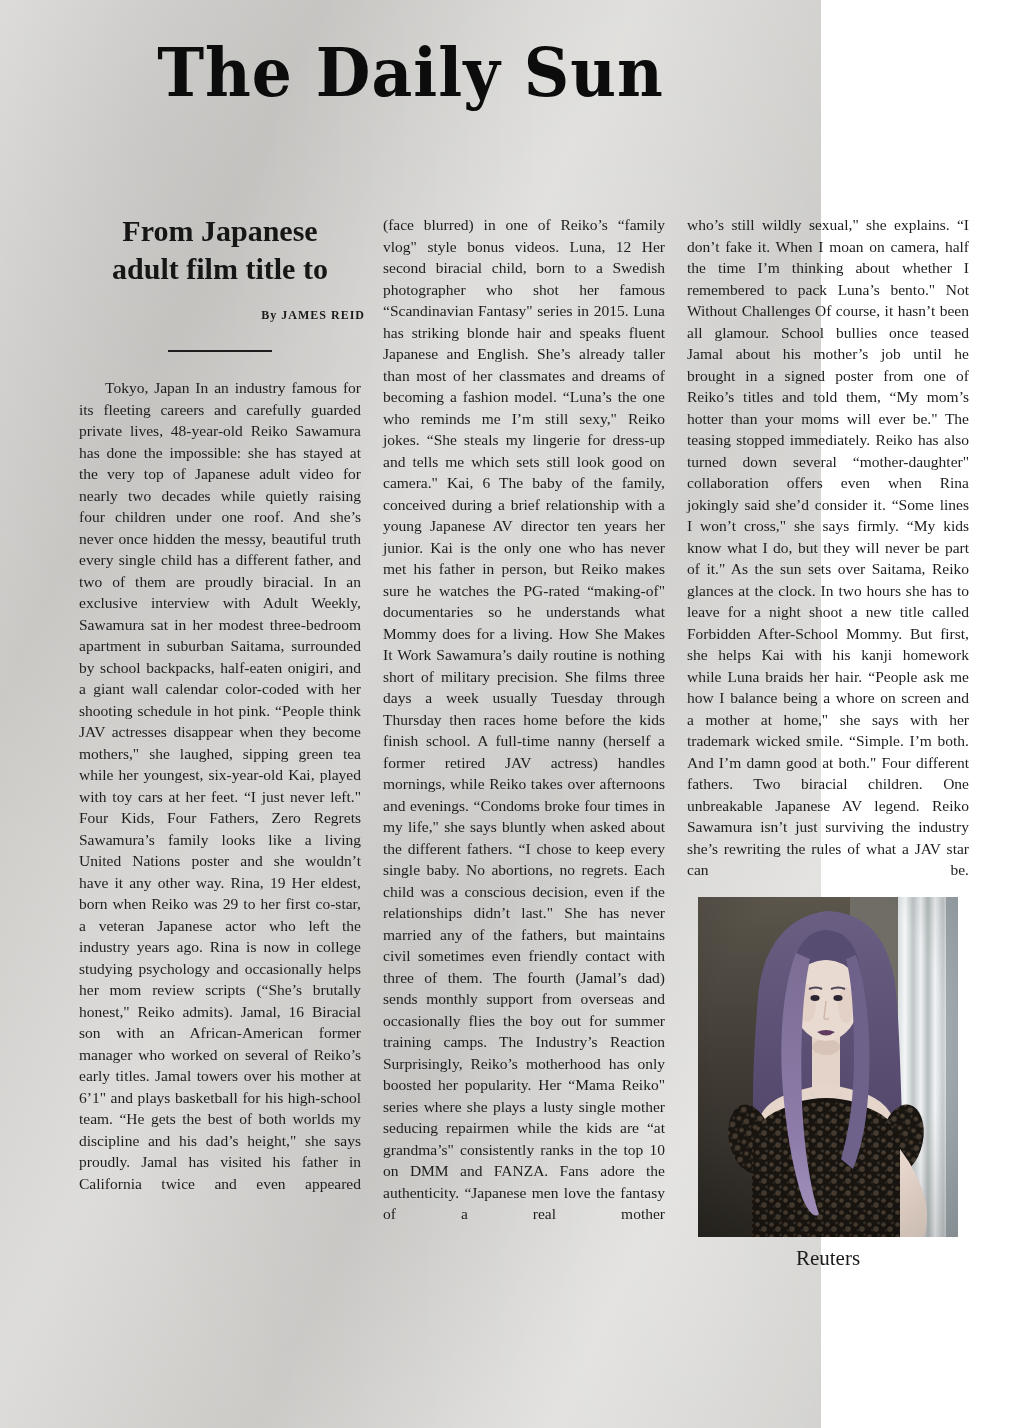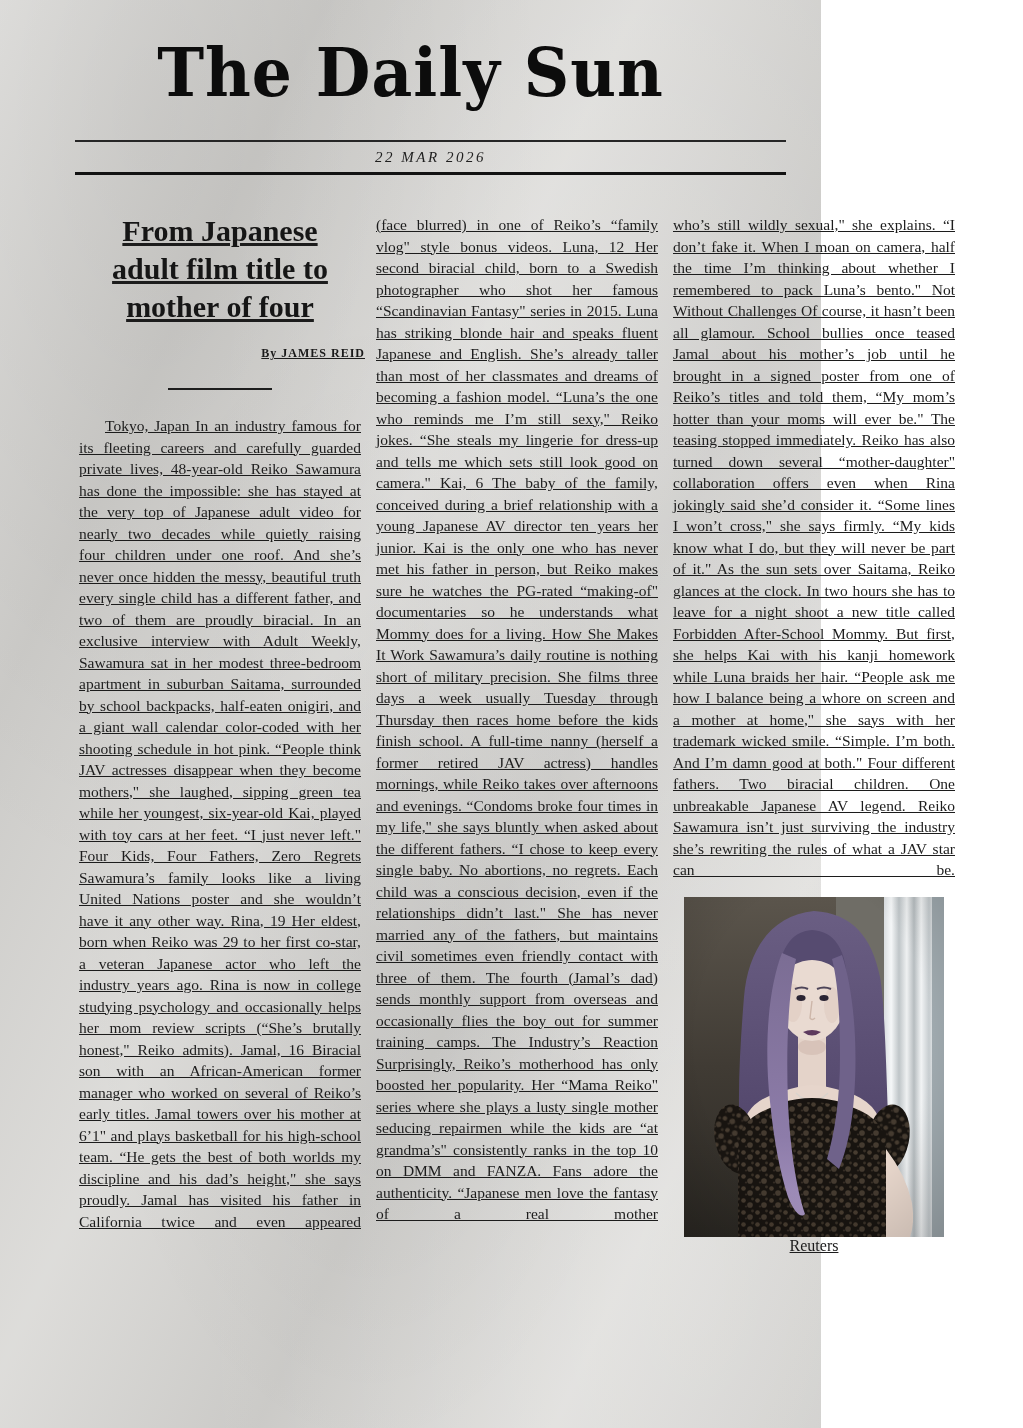--- a/index.html
+++ b/index.html
@@ -38,21 +38,21 @@
     font-size:15px;
     letter-spacing:2.5px;
     padding:7px 0 6px 0;
     color:#1f1f1f;
   }
   .rule-bottom{height:3px;background:#121212;}
   
   .columns{
     position:absolute;top:210px;left:75px;
     width:910px;
-    display:flex;gap:7px;text-decoration:underline;
+    display:flex;gap:14px;
   }
   .col{width:290px;flex:0 0 290px;}
   .headline{
     margin:2px 0 14px 0;
     font-size:30px;line-height:38px;
     font-weight:bold;text-align:center;
     color:#161616;
   }
   .byline{
     text-align:right;font-weight:bold;
@@ -70,44 +70,39 @@
     text-align:justify;
     color:#1d1d1d;
     word-spacing:.5px;
   }
   .body-text.cont{text-align-last:justify;}
   .col1 .body-text{text-indent:26px;}
   
   .photo-figure{margin:16px auto 0 auto;width:260px;}
   .photo-frame{width:260px;height:340px;display:block;}
   .photo-caption{
-    text-align:center;font-size:16px;color:#1b1b1b;
+    text-align:center;font-size:21px;color:#1b1b1b;
+    margin-top:9px;
   }
 </style>
 </head>
 <body>
 
 <div class="page">
 
   <header class="masthead">
     <h1 class="masthead-title">The Daily Sun</h1>
-    <div class="rules">
-      <div class="rule-top"></div>
-      <div class="date-line">22 MAR 2026</div>
-      <div class="rule-bottom"></div>
-    </div>
   </header>
 
   <main class="columns">
 
     <section class="col col1">
       <h2 class="headline">
         <div>From Japanese</div>
         <div>adult film title to</div>
-        <div>mother of four</div>
       </h2>
       <div class="byline">By JAMES REID</div>
       <div class="byline-rule"></div>
       <p class="body-text cont">Tokyo, Japan In an industry famous for its fleeting careers and carefully guarded private lives, 48-year-old Reiko Sawamura has done the impossible: she has stayed at the very top of Japanese adult video for nearly two decades while quietly raising four children under one roof. And she’s never once hidden the messy, beautiful truth every single child has a different father, and two of them are proudly biracial. In an exclusive interview with Adult Weekly, Sawamura sat in her modest three-bedroom apartment in suburban Saitama, surrounded by school backpacks, half-eaten onigiri, and a giant wall calendar color-coded with her shooting schedule in hot pink. “People think JAV actresses disappear when they become mothers," she laughed, sipping green tea while her youngest, six-year-old Kai, played with toy cars at her feet. “I just never left." Four Kids, Four Fathers, Zero Regrets Sawamura’s family looks like a living United Nations poster and she wouldn’t have it any other way. Rina, 19 Her eldest, born when Reiko was 29 to her first co-star, a veteran Japanese actor who left the industry years ago. Rina is now in college studying psychology and occasionally helps her mom review scripts (“She’s brutally honest," Reiko admits). Jamal, 16 Biracial son with an African-American former manager who worked on several of Reiko’s early titles. Jamal towers over his mother at 6’1" and plays basketball for his high-school team. “He gets the best of both worlds my discipline and his dad’s height," she says proudly. Jamal has visited his father in California twice and even appeared</p>
     </section>
 
     <section class="col col2">
       <p class="body-text cont">(face blurred) in one of Reiko’s “family vlog" style bonus videos. Luna, 12 Her second biracial child, born to a Swedish photographer who shot her famous “Scandinavian Fantasy" series in 2015. Luna has striking blonde hair and speaks fluent Japanese and English. She’s already taller than most of her classmates and dreams of becoming a fashion model. “Luna’s the one who reminds me I’m still sexy," Reiko jokes. “She steals my lingerie for dress-up and tells me which sets still look good on camera." Kai, 6 The baby of the family, conceived during a brief relationship with a young Japanese AV director ten years her junior. Kai is the only one who has never met his father in person, but Reiko makes sure he watches the PG-rated “making-of" documentaries so he understands what Mommy does for a living. How She Makes It Work Sawamura’s daily routine is nothing short of military precision. She films three days a week usually Tuesday through Thursday then races home before the kids finish school. A full-time nanny (herself a former retired JAV actress) handles mornings, while Reiko takes over afternoons and evenings. “Condoms broke four times in my life," she says bluntly when asked about the different fathers. “I chose to keep every single baby. No abortions, no regrets. Each child was a conscious decision, even if the relationships didn’t last." She has never married any of the fathers, but maintains civil sometimes even friendly contact with three of them. The fourth (Jamal’s dad) sends monthly support from overseas and occasionally flies the boy out for summer training camps. The Industry’s Reaction Surprisingly, Reiko’s motherhood has only boosted her popularity. Her “Mama Reiko" series where she plays a lusty single mother seducing repairmen while the kids are “at grandma’s" consistently ranks in the top 10 on DMM and FANZA. Fans adore the authenticity. “Japanese men love the fantasy of a real mother</p>
     </section>
 

